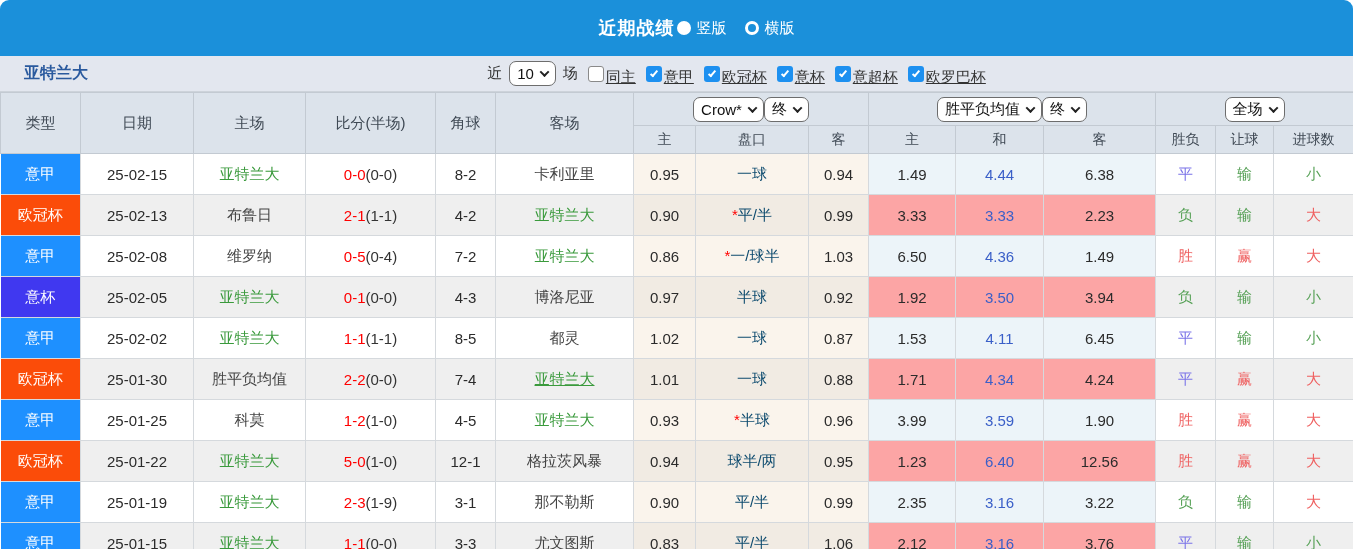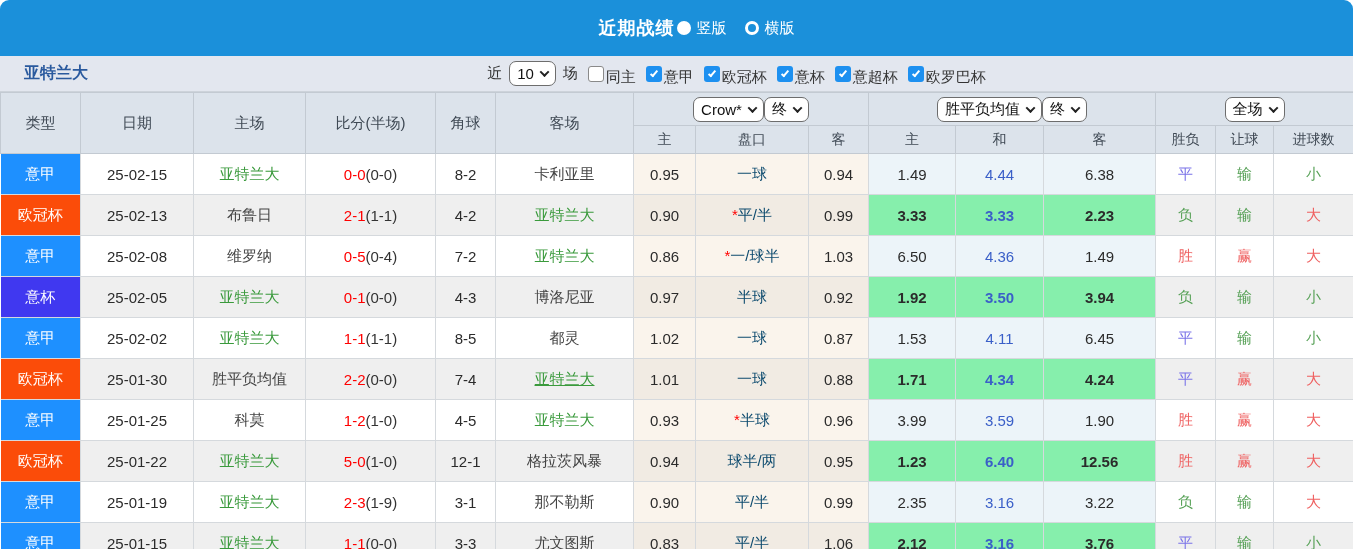--- a/index.html
+++ b/index.html
@@ -30,40 +30,40 @@
     background:#fff; border:1px solid #6d6d6d; border-radius:7px; height:25px;
     display:inline-flex; align-items:center; padding:0 7px; color:#111; font-size:15px;
   }
   .caret { width:7px; height:7px; border-left:2px solid #222; border-bottom:2px solid #222;
     transform:rotate(-45deg) translate(1px,-1px); margin-left:7px; display:inline-block; }
   .cb { width:16px; height:16px; border-radius:3px; display:inline-flex; align-items:center; justify-content:center; flex:0 0 auto; }
   .cb.on { background:#1d90f0; }
   .cb.off { background:#fff; border:1px solid #8a8a8a; }
   .cb .tick { width:4px; height:8px; border-right:2px solid #fff; border-bottom:2px solid #fff;
     transform:rotate(40deg); margin-top:-2px; }
-  .cb-label { margin:7px 0 0 2px; }
+  .cb-label { margin:7px 0 0 2px;text-decoration:underline; }
   .gap-s { margin-left:7px; } .gap-m { margin-left:10px; }
 
   
   table { border-collapse:collapse; table-layout:fixed; width:1353px; }
   th, td { text-align:center; vertical-align:middle; overflow:hidden; white-space:nowrap; }
   thead th { background:#dce3eb; color:#3f4954; font-weight:normal; border:1px solid #c3cad2; }
   .hdr-main { height:33px; font-size:15px; }
   .hdr-sub th { height:28px; font-size:14px; }
   .grp-top { border-bottom:1px solid #c3cad2; }
   .sel-wrap { display:flex; align-items:center; justify-content:center; }
 
   tbody td { height:41px; font-size:15px; color:#2b2b2b;
     border-right:1px solid #d5d9dd; border-bottom:1px solid #d5d9dd; }
   tr.odd  td { background:#ffffff; }
   tr.even td { background:#efefef; }
   tr.odd  td.c-odds { background:#faf4ec; }
   tr.even td.c-odds { background:#f1ebe3; }
   tr.odd  td.c-avg  { background:#ecf4f9; }
-  tr.even td.c-avg  { background:#86efac;font-weight:bold; }
+  tr.even td.c-avg  { background:#fca5a5; }
   td.type-cell { color:#fff; font-size:15px; }
   .t-green { color:#3a9a3c; }
   .t-dark  { color:#444; }
   .u-line  { text-decoration:underline; }
   .score-red { color:#ff0000; }
   .score-half { color:#333; }
   .hc { color:#0c4a6e; }
   .star { color:#ff0000; }
   .avg-draw { color:#3a5fc8; }
 </style>

